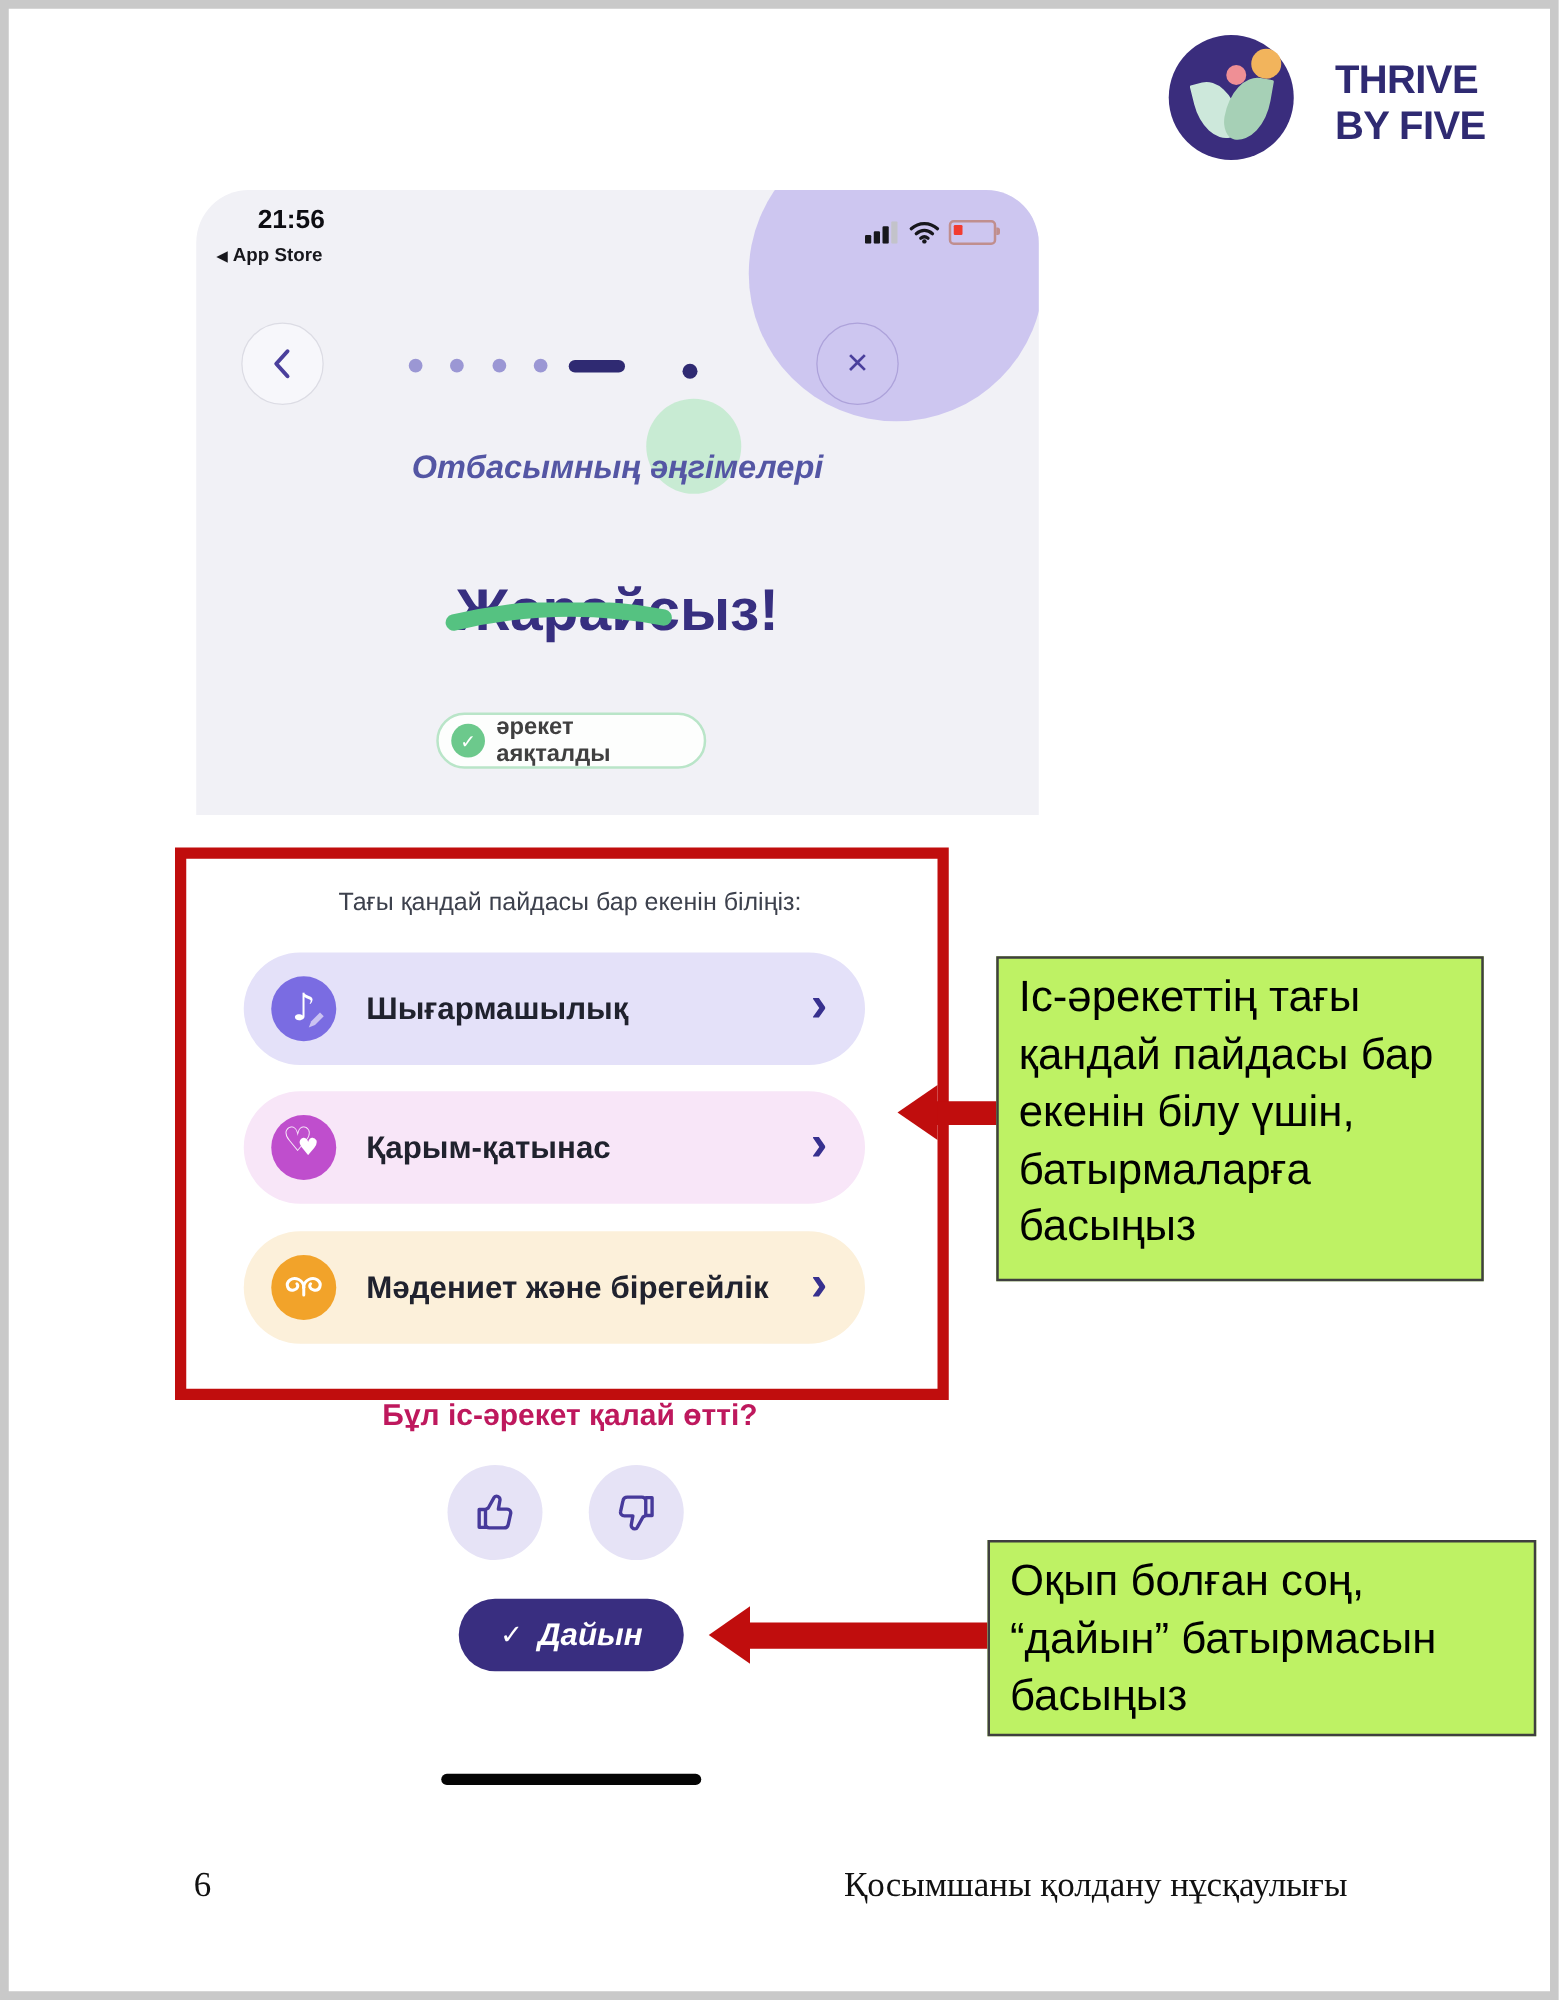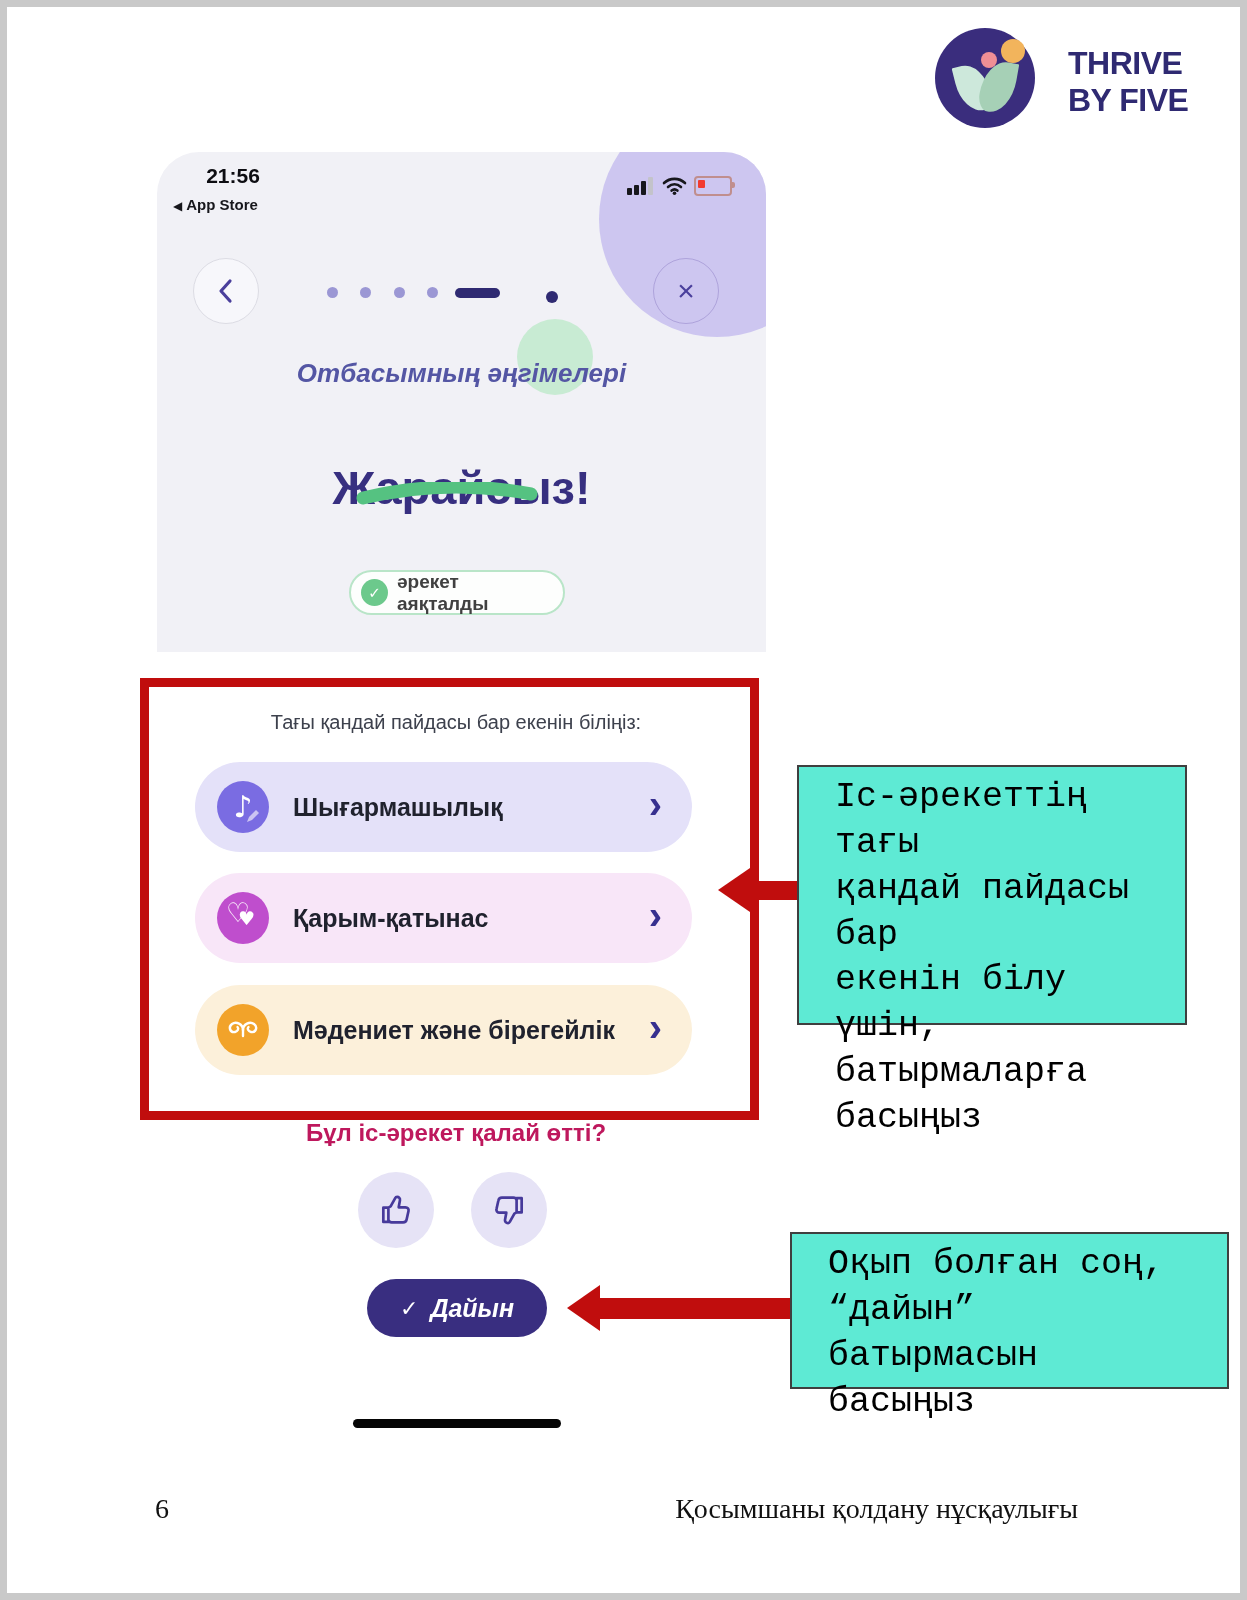--- a/index.html
+++ b/index.html
@@ -13,21 +13,21 @@
   .logo-circle{left:928px;top:21px;width:100px;height:100px;border-radius:50%;background:#3a2d7d;}
   .leaf{position:absolute;background:#cde8db;}
   .leaf-l{left:22px;top:36px;width:32px;height:48px;border-radius:4% 95% 45% 95%;transform:rotate(-14deg);}
   .leaf-r{left:46px;top:33px;width:34px;height:52px;border-radius:95% 4% 95% 45%;transform:rotate(10deg);background:#a6d0b6;}
   .dot-pink{left:46px;top:24px;width:16px;height:16px;border-radius:50%;background:#ef8f95;}
   .dot-orange{left:66px;top:11px;width:24px;height:24px;border-radius:50%;background:#f2b45c;}
   .logo-text{left:1061px;top:38px;font-size:32px;line-height:37px;font-weight:800;
              letter-spacing:-.5px;color:#2f2a72;}
 
   
-  .hero{left:150px;top:145px;width:609px;height:500px;background:#f1f1f6;
+  .hero{left:150px;top:145px;width:674px;height:500px;background:#f1f1f6;
         border-radius:42px 42px 0 0;overflow:hidden;}
   .hero-lav-circle{left:442px;top:-51px;width:236px;height:236px;border-radius:50%;background:#cdc6f0;}
   .hero-green-circle{left:360px;top:167px;width:76px;height:76px;border-radius:50%;background:#c8ebd3;}
   .time{left:30px;top:12px;width:92px;text-align:center;font-size:21px;font-weight:700;color:#0d0d12;}
   .appstore{left:16px;top:44px;font-size:15px;font-weight:600;color:#17171c;}
   .appstore .tri{font-family:"DejaVu Sans",sans-serif;font-size:12px;margin-right:4px;}
   .statusicons{right:34px;top:24px;display:flex;align-items:center;gap:7px;}
   .battery{position:relative;width:34px;height:16px;border:2px solid #c08e8e;border-radius:4px;}
   .battery .fill{position:absolute;left:2px;top:2px;width:7px;height:8px;background:#f23b30;border-radius:1px;}
   .battery .nub{position:absolute;right:-5px;top:4px;width:3px;height:6px;background:#c08e8e;border-radius:0 2px 2px 0;}
@@ -69,23 +69,23 @@
   .homebar{left:346px;top:1412px;width:208px;height:9px;border-radius:5px;background:#050505;cursor:grab;}
 
   
   .red-rect{left:133px;top:671px;width:619px;height:442px;border:9px solid #c00d0d;box-sizing:border-box;z-index:3;}
   .arrow-shaft{background:#c00d0d;z-index:4;}
   .arrow-head{width:0;height:0;z-index:4;}
   .a1-shaft{left:742px;top:874px;width:50px;height:19px;}
   .a1-head{left:711px;top:861px;border-top:22px solid transparent;border-bottom:22px solid transparent;border-right:32px solid #c00d0d;}
   .a2-shaft{left:592px;top:1291px;width:191px;height:21px;}
   .a2-head{left:560px;top:1278px;border-top:23px solid transparent;border-bottom:23px solid transparent;border-right:33px solid #c00d0d;}
-  .callout{border:2px solid #3f3f3f;background:#5eead4;box-sizing:border-box;z-index:5;
-           font-family:Liberation Mono, monospace;font-size:35px;line-height:1.31;color:#000;
-           padding:8px 36px;white-space:pre-line;}
+  .callout{border:2px solid #3f3f3f;background:#bef264;box-sizing:border-box;z-index:5;
+           font-family:Liberation Sans, sans-serif;font-size:35px;line-height:1.31;color:#000;
+           padding:8px 16px;white-space:pre-line;}
   .box1{left:790px;top:758px;width:390px;height:260px;}
   .box2{left:783px;top:1225px;width:439px;height:157px;}
 
   
   .pagenum{left:148px;top:1486px;font-family:"Liberation Serif",serif;font-size:28px;color:#111;}
   .footer-txt{right:162px;top:1486px;font-family:"Liberation Serif",serif;font-size:28px;color:#111;}
 </style>
 </head>
 <body>
 

